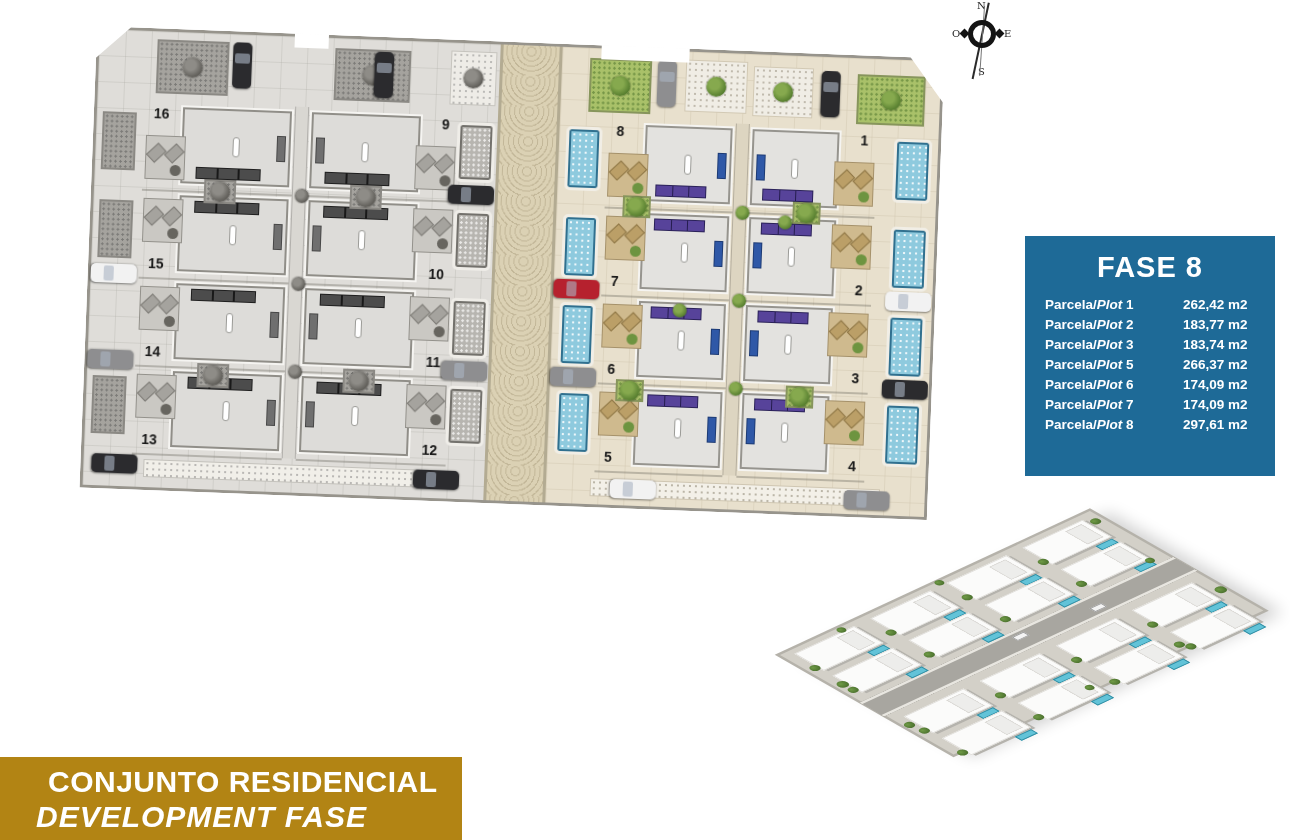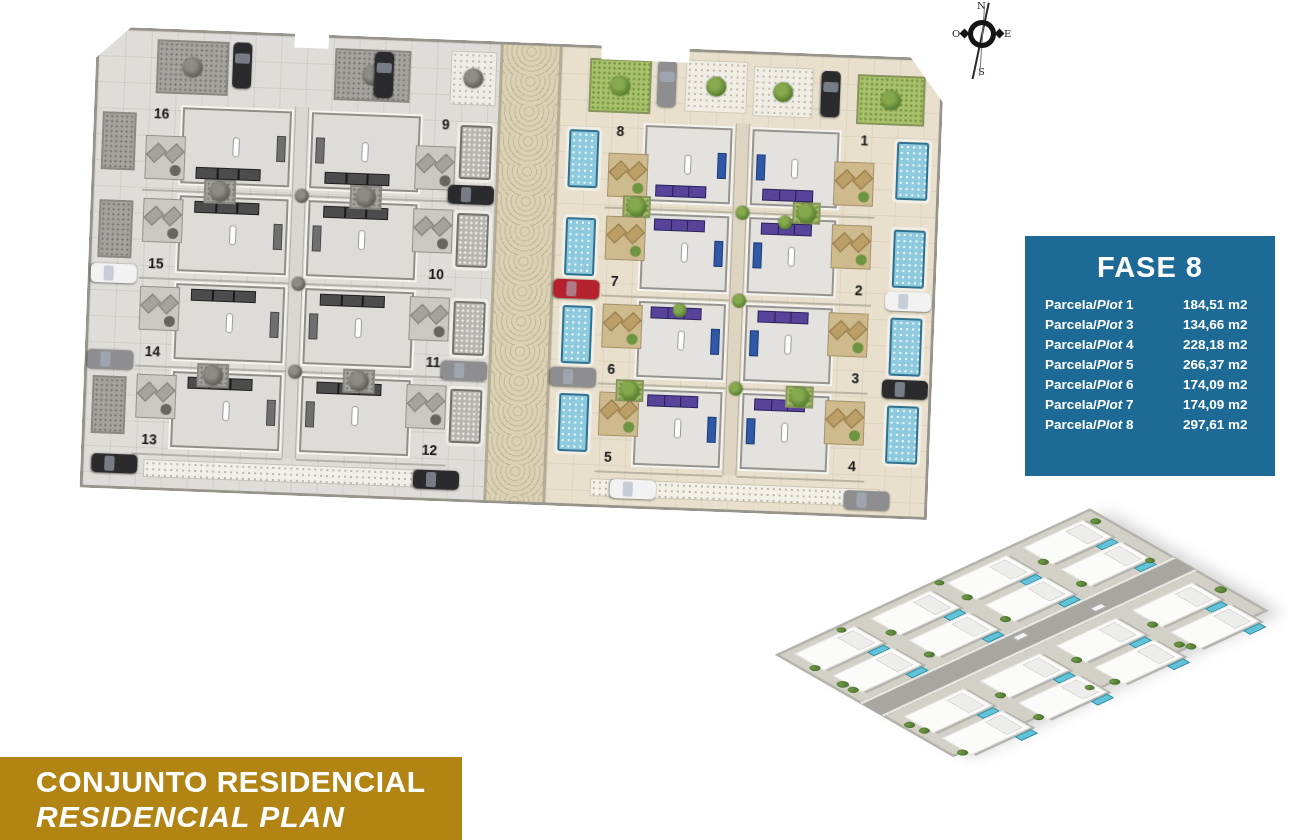--- a/index.html
+++ b/index.html
@@ -125,21 +125,21 @@
   .villa{position:absolute;width:66px;height:34px;background:#fbfbfa;
     box-shadow:2px 3px 0 #b5b3ad,inset 0 0 0 1px #dedcd8;}
   .villa::after{content:'';position:absolute;right:5px;top:4px;width:18px;height:26px;background:#ededeb;
     box-shadow:inset 0 0 0 1px #d8d6d2;}
   .rpool{position:absolute;width:18px;height:8px;background:#62c3d8;border:1px solid #2e8aa0;}
   .rtree{position:absolute;border-radius:50%;background:radial-gradient(circle at 40% 35%,#6f9a46,#3f6326);}
   .rcar{position:absolute;width:13px;height:7px;background:#f4f4f4;border:1px solid #999;}
 
   
   .banner{position:absolute;left:0;top:757px;width:462px;height:83px;color:#fff;}
-  .banner-line1{position:absolute;left:36px;top:8px;font-size:30px;font-weight:bold;letter-spacing:.5px;}
+  .banner-line1{position:absolute;left:48px;top:8px;font-size:30px;font-weight:bold;letter-spacing:.5px;}
   .banner-line2{position:absolute;left:36px;top:43px;font-size:30px;font-weight:bold;font-style:italic;letter-spacing:1px;}
 </style>
 </head>
 <body>
 
 <div class="stage">
 
   <div class="compass">
     <span class="c-letter c-n">N</span>
     <span class="c-letter c-e">E</span>
@@ -466,23 +466,23 @@
         <div class="tree" style="left: 120px; top: 252px; width: 14px; height: 14px;"></div>
         <div class="tree" style="left: 222px; top: 160px; width: 14px; height: 14px;"></div>
       </div>
     <div class="notch" style="left:198px;width:34px;"></div>
     <div class="notch" style="left:505px;width:88px;"></div>
   </div>
 
   <div class="phase-panel" style="background: rgb(30, 106, 151); color: rgb(255, 255, 255);">
     <div class="panel-title">FASE 8</div>
     <div class="panel-rows">
-        <div class="prow"><span>Parcela/</span><span class="pl-it">Plot</span><span> 1</span><span class="area">184,51 m2</span></div>
-        <div class="prow"><span>Parcela/</span><span class="pl-it">Plot</span><span> 3</span><span class="area">134,66 m2</span></div>
-        <div class="prow"><span>Parcela/</span><span class="pl-it">Plot</span><span> 4</span><span class="area">228,18 m2</span></div>
+        <div class="prow"><span>Parcela/</span><span class="pl-it">Plot</span><span> 1</span><span class="area">262,42 m2</span></div>
+        <div class="prow"><span>Parcela/</span><span class="pl-it">Plot</span><span> 2</span><span class="area">183,77 m2</span></div>
+        <div class="prow"><span>Parcela/</span><span class="pl-it">Plot</span><span> 3</span><span class="area">183,74 m2</span></div>
         <div class="prow"><span>Parcela/</span><span class="pl-it">Plot</span><span> 5</span><span class="area">266,37 m2</span></div>
         <div class="prow"><span>Parcela/</span><span class="pl-it">Plot</span><span> 6</span><span class="area">174,09 m2</span></div>
         <div class="prow"><span>Parcela/</span><span class="pl-it">Plot</span><span> 7</span><span class="area">174,09 m2</span></div>
         <div class="prow"><span>Parcela/</span><span class="pl-it">Plot</span><span> 8</span><span class="area">297,61 m2</span></div>
       </div>
   </div>
 
   <div class="render3d">
     <div class="plate" id="render-plate">
       <div class="r-road"></div>
@@ -543,16 +543,16 @@
         <div class="rtree" style="left: 0px; top: 140px; width: 9px; height: 9px;"></div>
         <div class="rtree" style="left: 322px; top: 82px; width: 8px; height: 8px;"></div>
         <div class="rtree" style="left: 170px; top: -2px; width: 8px; height: 8px;"></div>
         <div class="rcar" style="left: 160px; top: 100px;"></div>
         <div class="rcar" style="left: 238px; top: 108px;"></div>
       </div>
   </div>
 
   <div class="banner" style="background: rgb(178, 132, 20); color: rgb(255, 255, 255);">
     <div class="banner-line1">CONJUNTO RESIDENCIAL</div>
-    <div class="banner-line2">RESIDENCIAL PLAN</div>
+    <div class="banner-line2">DEVELOPMENT FASE</div>
   </div>
 
 </div>
 
 </body></html>

